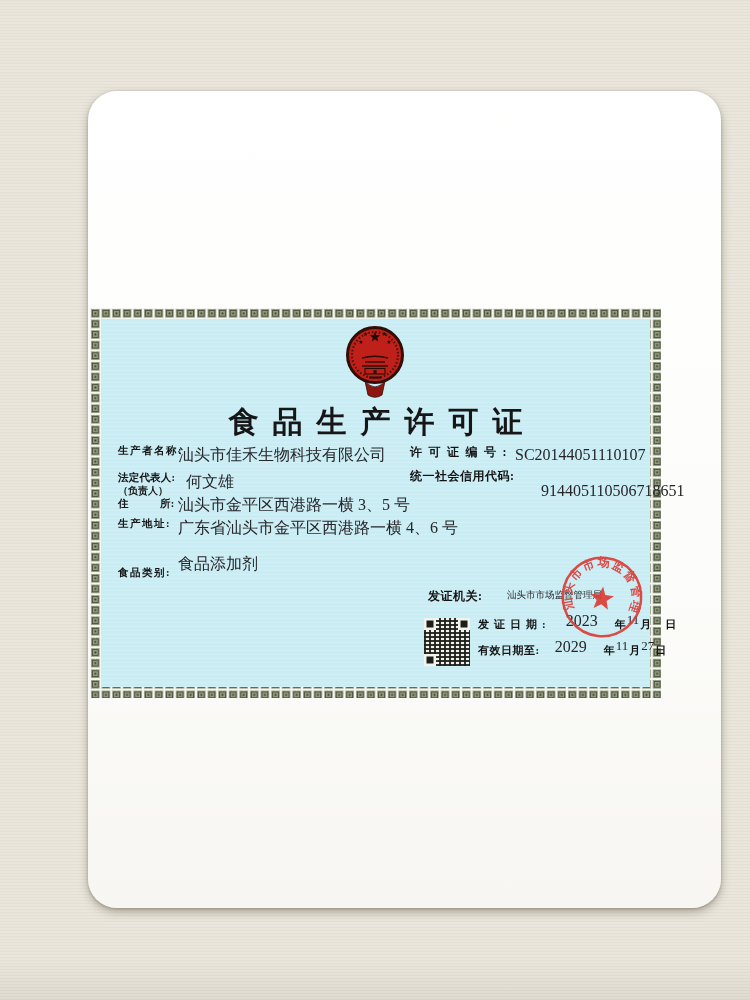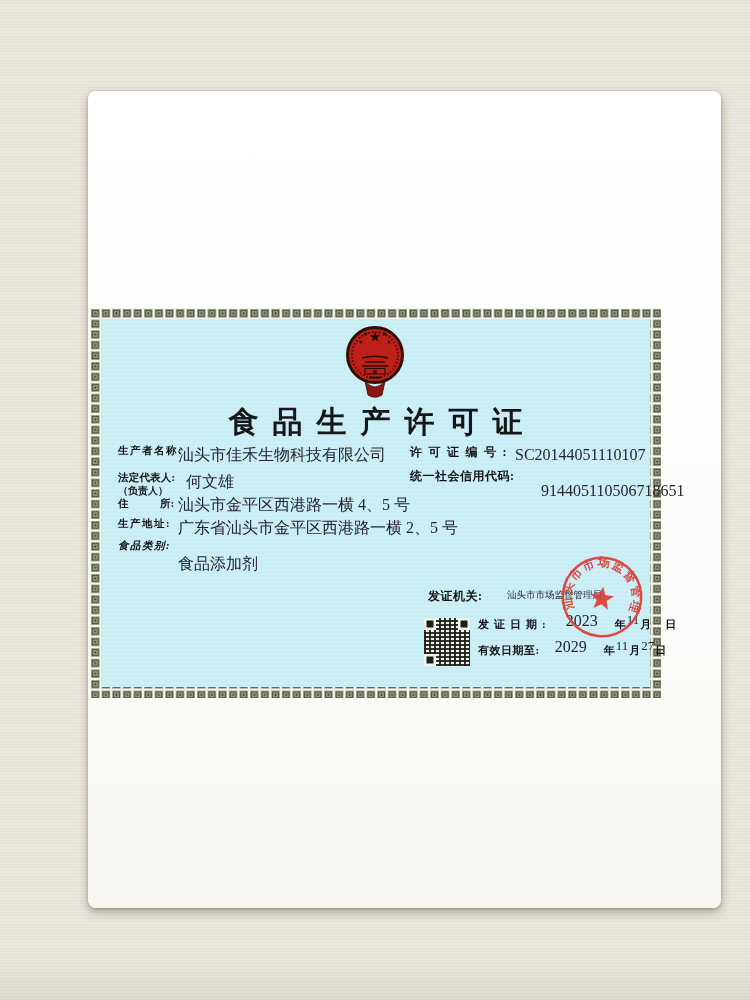--- a/index.html
+++ b/index.html
@@ -8,21 +8,21 @@
     background-color:#e9e5db;
     background-image:
       repeating-linear-gradient(0deg, rgba(190,182,162,0.12) 0 1px, rgba(255,255,255,0.05) 1px 3px);
     font-family:"Liberation Serif","DejaVu Serif",serif;
   }
   .stage::after{ content:""; position:absolute; left:0; bottom:0; width:100%; height:40px;
     background:linear-gradient(180deg, rgba(0,0,0,0) 0%, rgba(120,115,100,0.10) 100%); }
   .paper {
     position:absolute; left:88px; top:91px; width:633px; height:817px;
     background:linear-gradient(180deg,#ffffff 0%, #fcfcfa 60%, #f7f6f2 100%);
-    border-radius:8px;
+    border-radius:29px;
     box-shadow:0 4px 10px rgba(100,92,72,0.45), 0 1px 3px rgba(100,92,72,0.35);
   }
   .cert { position:absolute; left:2px; top:217px; width:571px; height:390px; }
   .border-svg { position:absolute; left:0; top:0; }
   .cert-lines { position:absolute; left:11px; top:11px; right:11px; bottom:11px;
     background-image:repeating-linear-gradient(0deg, rgba(255,255,255,0.16) 0 1px, rgba(0,0,0,0) 1px 4px);
     pointer-events:none; }
   .emblem { position:absolute; left:255px; top:15px; width:60px; height:76px; }
   .cert-title {
     position:absolute; left:0; top:94px; width:100%;
@@ -105,26 +105,26 @@
 
       <div class="lbl" style="left:28px; top:136px;">生产者名称:</div>
       <div class="val" style="left:88px; top:137px;">汕头市佳禾生物科技有限公司</div>
 
       <div class="lbl lbl-plain" style="left:28px; top:163px;">法定代表人:</div>
       <div class="subl" style="left:28px; top:176px;">（负责人）</div>
       <div class="val" style="left:88px; top:164px;margin-left:8px;">何文雄</div>
 
       <div class="lbl lbl-plain" style="left:28px; top:189px;">住</div>
       <div class="lbl lbl-plain" style="left:70px; top:189px;">所:</div>
-      <div class="val" style="left:88px; top:187px;">汕头市金平区西港路一横 4、5 号</div>
+      <div class="val" style="left:88px; top:187px;">汕头市金平区西港路一横 3、5 号</div>
 
       <div class="lbl" style="left:28px; top:209px;">生产地址:</div>
-      <div class="val" style="left:88px; top:210px;">广东省汕头市金平区西港路一横 2、5 号</div>
+      <div class="val" style="left:88px; top:210px;">广东省汕头市金平区西港路一横 4、6 号</div>
 
-      <div class="lbl" style="left:28px; top:231px;font-style:italic;">食品类别:</div>
+      <div class="lbl" style="left:28px; top:258px;">食品类别:</div>
       <div class="val" style="left:88px; top:246px;">食品添加剂</div>
 
       <div class="lbl-r ls-wide" style="left:320px; top:136px;">许可证编号:</div>
       <div class="val" style="left:425px; top:138px;">SC20144051110107</div>
 
       <div class="lbl-r ls-tight" style="left:320px; top:160px;">统一社会信用代码:</div>
       <div class="val" style="left:451px; top:162px;margin-top:12px;">914405110506718651</div>
 
       <div class="lbl-r ls-tight" style="left:338px; top:280px;">发证机关:</div>
       <div class="val val-sm" style="left:417px; top:281px;">汕头市市场监督管理局</div>

